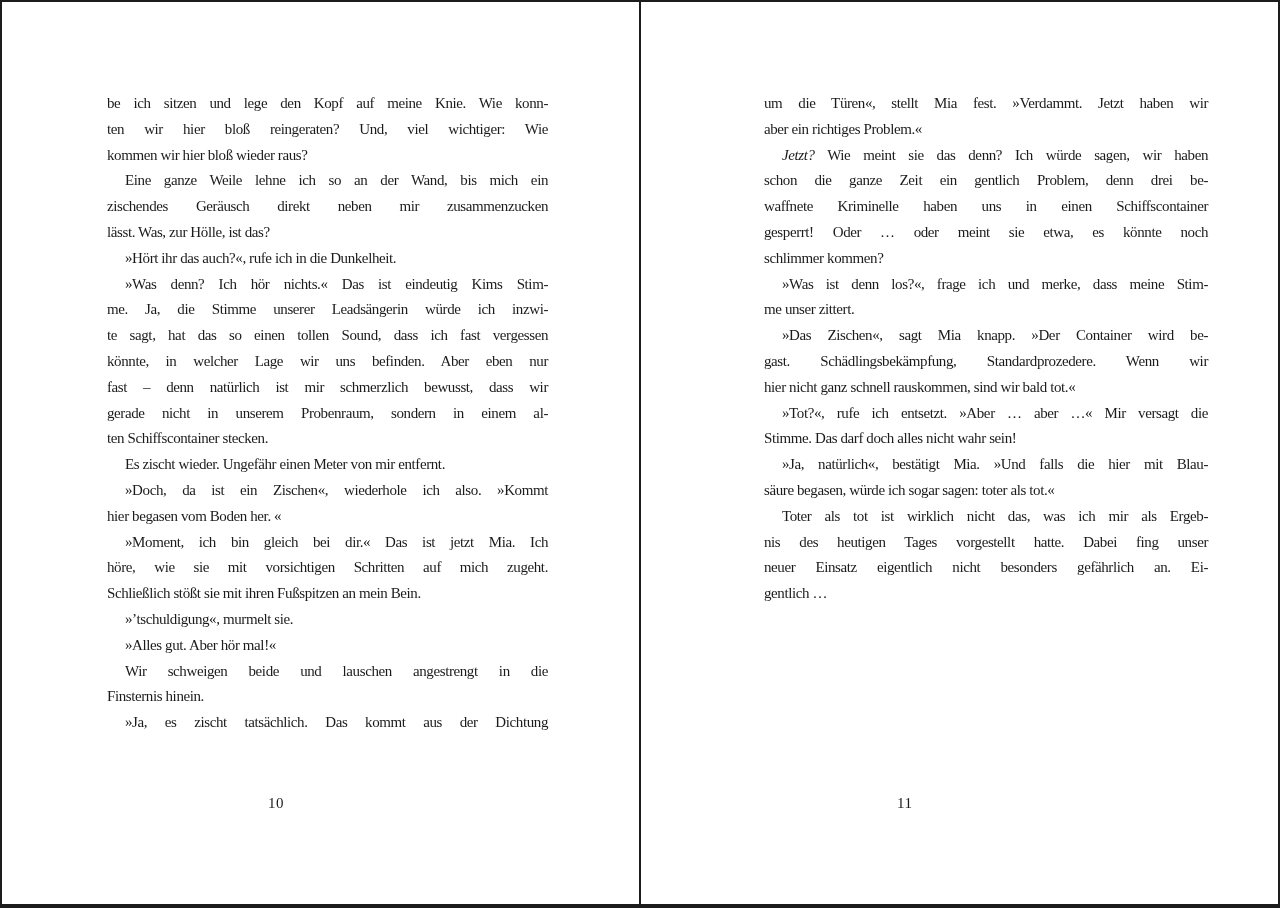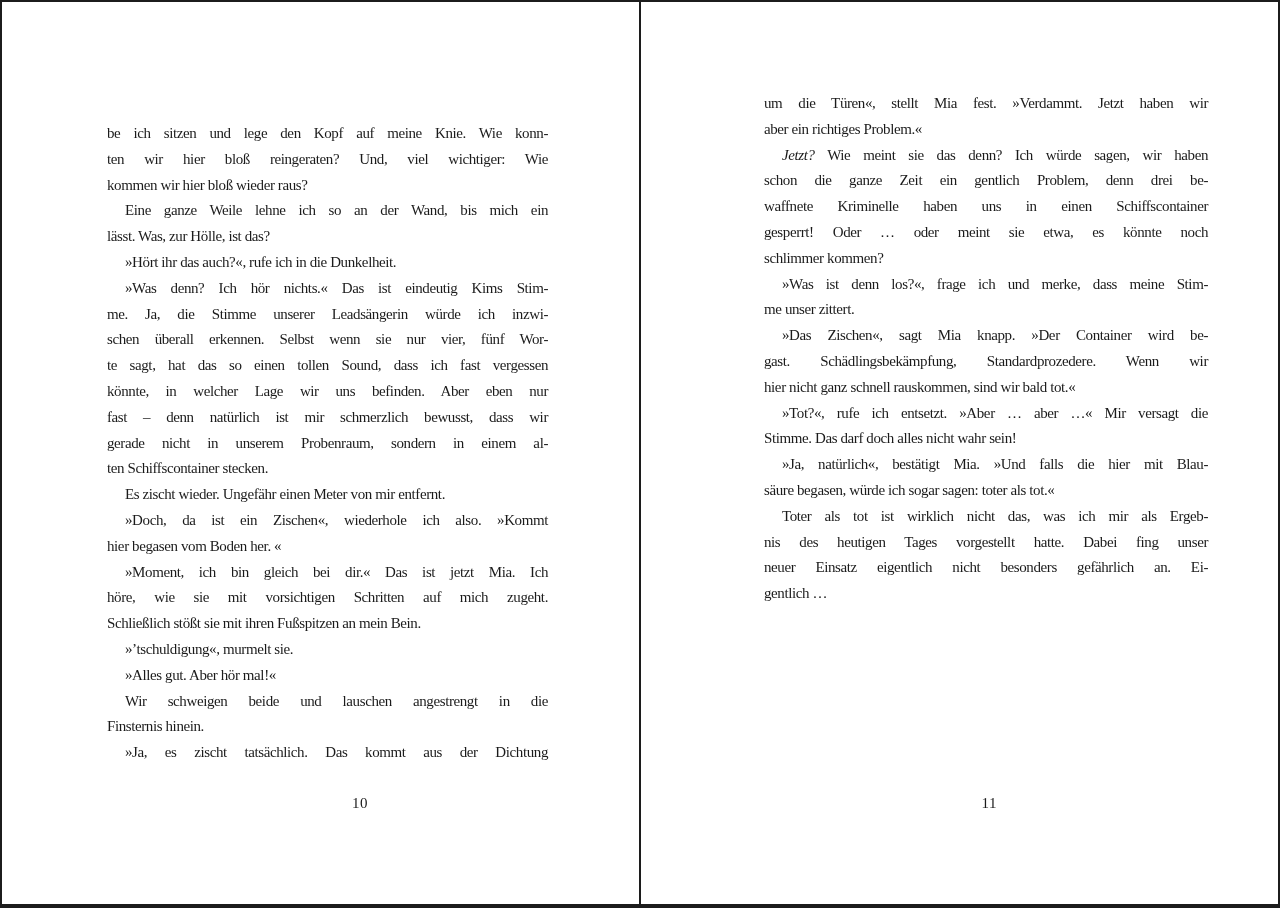--- a/index.html
+++ b/index.html
@@ -20,61 +20,61 @@
   .divider {
     position: absolute;
     left: 639px; top: 0; bottom: 0;
     width: 2px;
     background: #1c1c1c;
   }
   .textblock {
     position: absolute;
     top: 91px;
   }
-  .textblock.left  { left: 107px; width: 441px; margin-top: 30px; }
+  .textblock.left  { left: 107px; width: 441px; }
   .textblock.right { left: 764px; width: 444px; }
   .line {
     font-size: 15px;
     line-height: 25.8px;
     letter-spacing: -0.4px;
     white-space: normal;
   }
   .line.j {
     text-align: justify;
     text-align-last: justify;
   }
   .line.ind { text-indent: 18px; }
   .line em { font-style: italic; }
   .pagenum {
     position: absolute;
     top: 795px;
     width: 100px;
-    text-align: right;
+    text-align: left;
     font-size: 15px;
     letter-spacing: 0.5px;
   }
   .pagenum.left  { left: 268px; }
   .pagenum.right { left: 897px; }
 </style>
 </head>
 <body>
 
 <div class="frame"></div>
 <div class="divider"></div>
 
 <div class="textblock left">
     <div class="line j">be ich sitzen und lege den Kopf auf meine Knie. Wie konn-</div>
     <div class="line j">ten wir hier bloß reingeraten? Und, viel wichtiger: Wie</div>
     <div class="line">kommen wir hier bloß wieder raus?</div>
     <div class="line j ind">Eine ganze Weile lehne ich so an der Wand, bis mich ein</div>
+    <div class="line j">zischendes Geräusch direkt neben mir zusammenzucken</div>
     <div class="line">lässt. Was, zur Hölle, ist das?</div>
     <div class="line ind">»Hört ihr das auch?«, rufe ich in die Dunkelheit.</div>
     <div class="line j ind">»Was denn? Ich hör nichts.« Das ist eindeutig Kims Stim-</div>
     <div class="line j">me. Ja, die Stimme unserer Leadsängerin würde ich inzwi-</div>
-    <div class="line j">schen überall erkennen. Selbst wenn sie nur vier, fünf Wor-</div>
     <div class="line j">te sagt, hat das so einen tollen Sound, dass ich fast vergessen</div>
     <div class="line j">könnte, in welcher Lage wir uns befinden. Aber eben nur</div>
     <div class="line j">fast – denn natürlich ist mir schmerzlich bewusst, dass wir</div>
     <div class="line j">gerade nicht in unserem Probenraum, sondern in einem al-</div>
     <div class="line">ten Schiffscontainer stecken.</div>
     <div class="line ind">Es zischt wieder. Ungefähr einen Meter von mir entfernt.</div>
     <div class="line j ind">»Doch, da ist ein Zischen«, wiederhole ich also. »Kommt</div>
     <div class="line">hier begasen vom Boden her. «</div>
     <div class="line j ind">»Moment, ich bin gleich bei dir.« Das ist jetzt Mia. Ich</div>
     <div class="line j">höre, wie sie mit vorsichtigen Schritten auf mich zugeht.</div>

